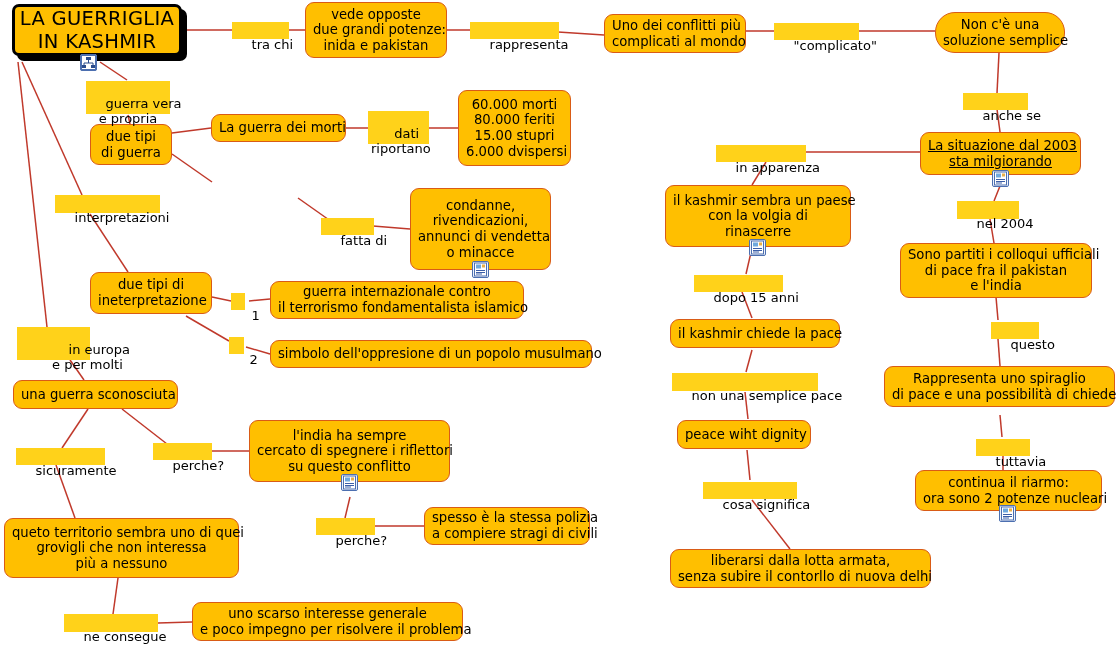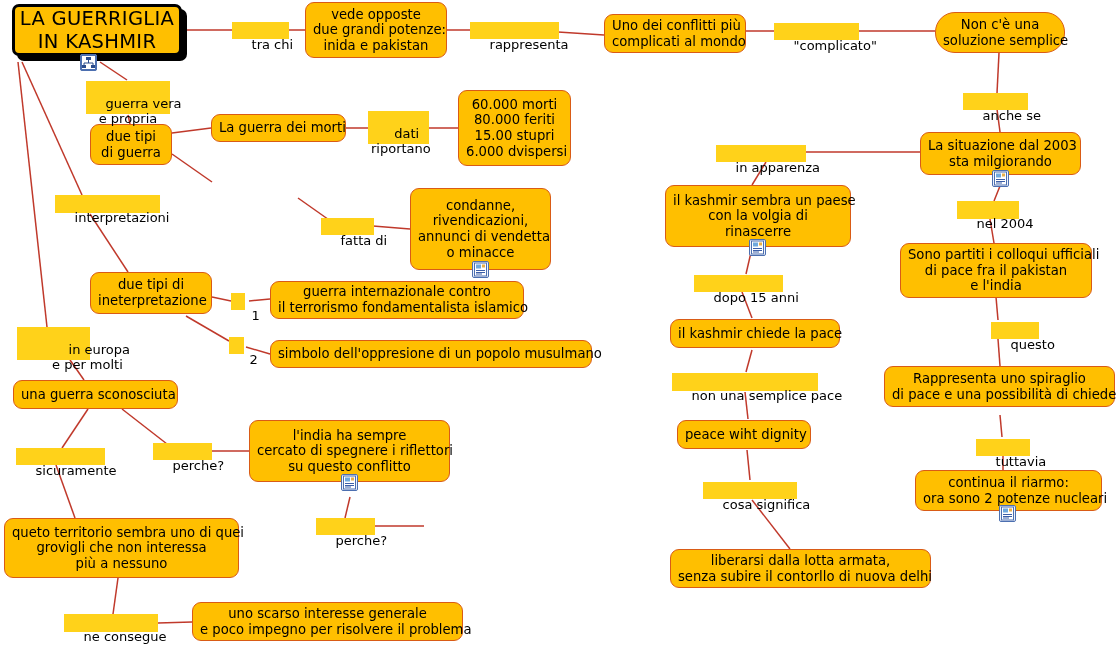--- a/index.html
+++ b/index.html
@@ -259,20 +259,24 @@
   </div>
   <span class="badge" style="left:341px;top:474px;">
     <svg viewBox="0 0 15 15">
         <rect x="1.5" y="1" width="12" height="13" fill="#ffffff" stroke="#4C6FB0" stroke-width="1"></rect>
         <rect x="3" y="2.5" width="5" height="4" fill="#6FA8DC"></rect>
         <rect x="9" y="2.5" width="3" height="3" fill="#E8B04B"></rect>
         <path d="M3 8.5 H12 M3 10.5 H12 M3 12 H9" stroke="#3B5EA8" stroke-width="1"></path>
       </svg>
   </span>
 
+  <div class="node" style="left:424px;top:507px;width:166px;height:38px;">
+    <span class="txt">spesso è la stessa polizia
+a compiere stragi di civili</span>
+  </div>
 
   <div class="node" style="left:4px;top:518px;width:235px;height:60px;">
     <span class="txt">queto territorio sembra uno di quei
 grovigli che non interessa
 più a nessuno</span>
   </div>
 
   <div class="node" style="left:192px;top:602px;width:271px;height:39px;">
     <span class="txt">uno scarso interesse generale
 e poco impegno per risolvere il problema</span>
@@ -298,21 +302,21 @@
 
   <div class="node" style="left:677px;top:420px;width:134px;height:29px;">
     <span class="txt">peace wiht dignity</span>
   </div>
 
   <div class="node" style="left:670px;top:549px;width:261px;height:39px;">
     <span class="txt">liberarsi dalla lotta armata,
 senza subire il contorllo di nuova delhi</span>
   </div>
 
-  <div class="node" style="left:920px;top:132px;width:161px;height:43px;">
+  <div class="node" style="left:920px;top:132px;width:161px;height:43px;text-decoration:underline;">
     <span class="txt">La situazione dal 2003
 sta milgiorando</span>
   </div>
   <span class="badge" style="left:992px;top:170px;">
     <svg viewBox="0 0 15 15">
         <rect x="1.5" y="1" width="12" height="13" fill="#ffffff" stroke="#4C6FB0" stroke-width="1"></rect>
         <rect x="3" y="2.5" width="5" height="4" fill="#6FA8DC"></rect>
         <rect x="9" y="2.5" width="3" height="3" fill="#E8B04B"></rect>
         <path d="M3 8.5 H12 M3 10.5 H12 M3 12 H9" stroke="#3B5EA8" stroke-width="1"></path>
       </svg>

